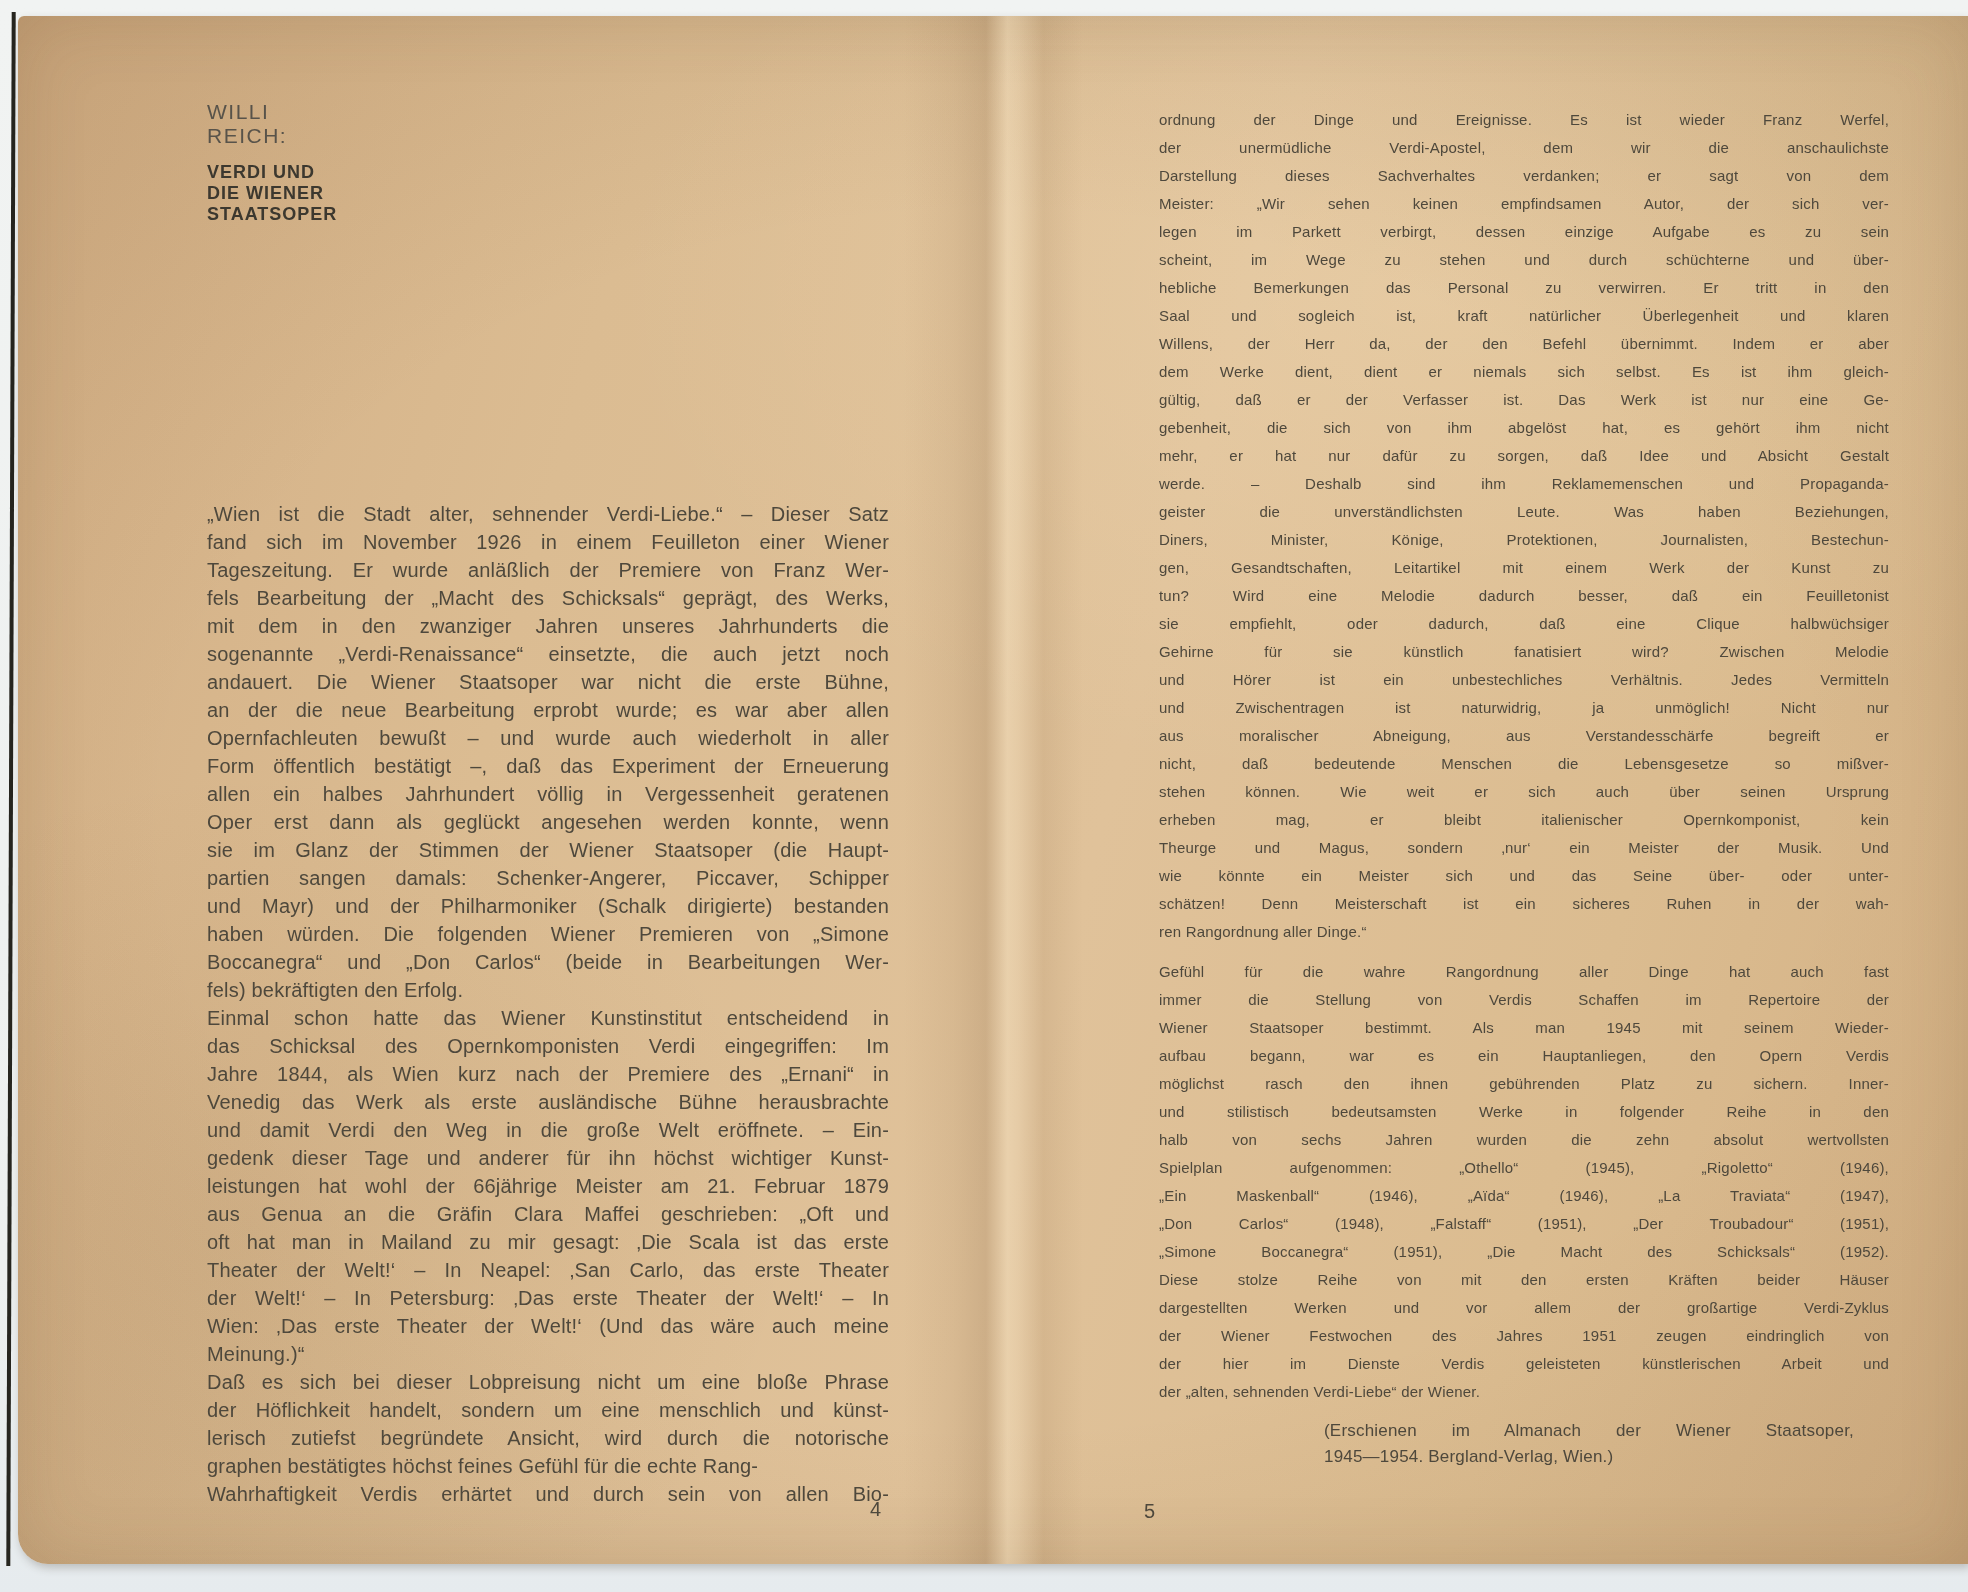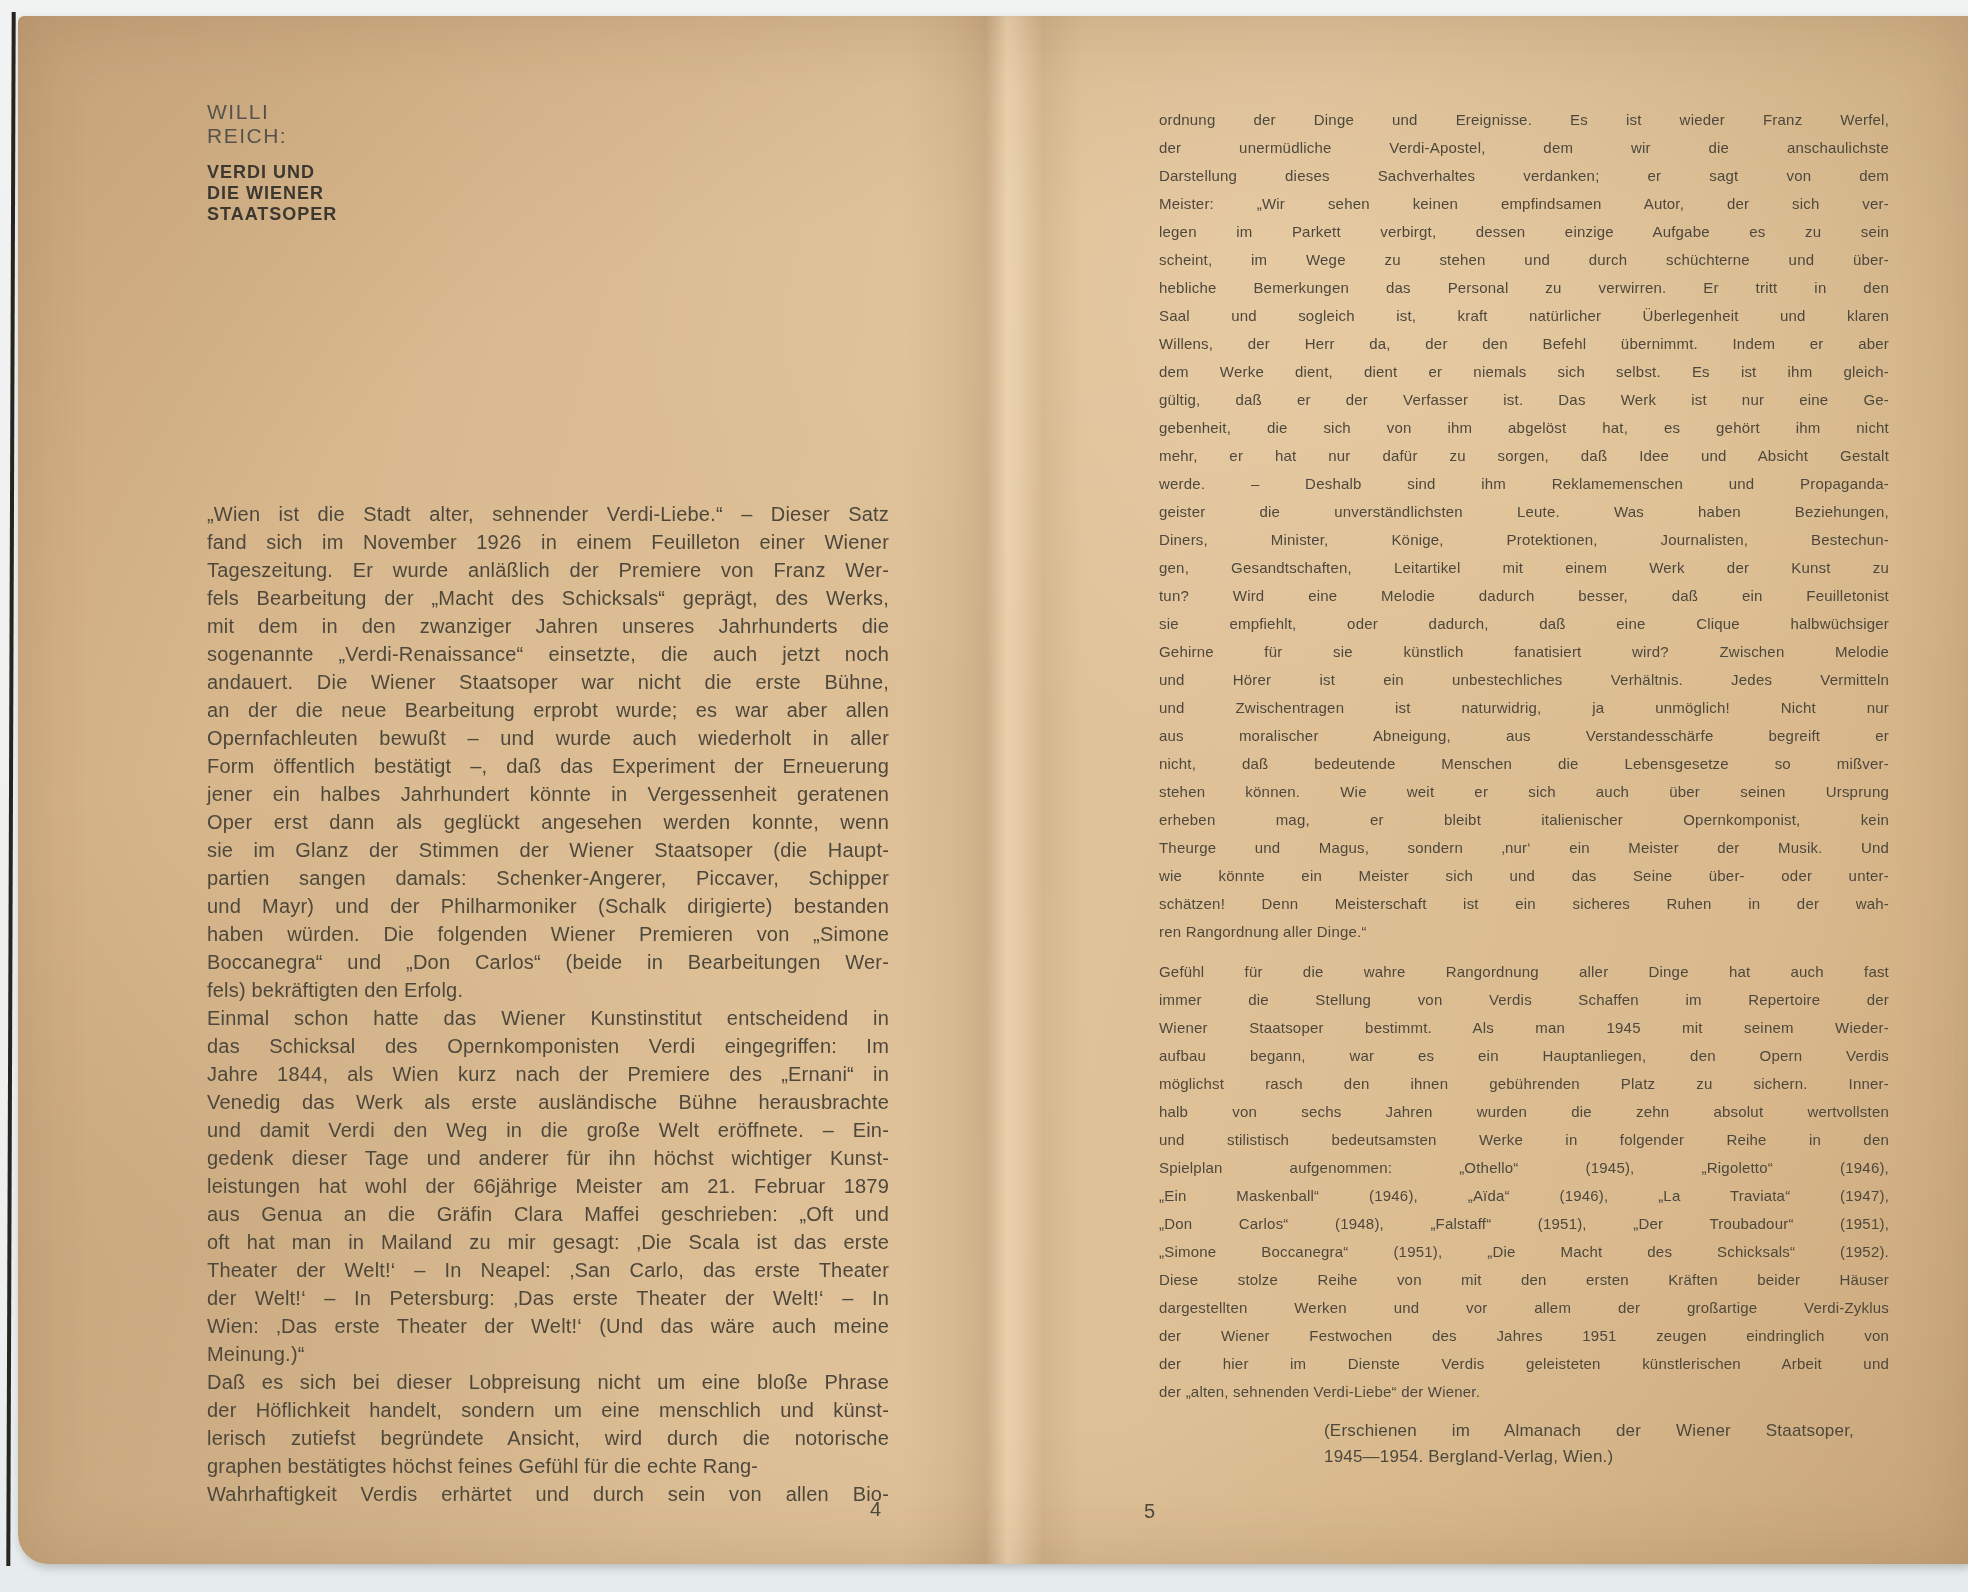--- a/index.html
+++ b/index.html
@@ -83,21 +83,21 @@
             <div class="line">„Wien ist die Stadt alter, sehnender Verdi-Liebe.“ – Dieser Satz</div>
             <div class="line">fand sich im November 1926 in einem Feuilleton einer Wiener</div>
             <div class="line">Tageszeitung. Er wurde anläßlich der Premiere von Franz Wer-</div>
             <div class="line">fels Bearbeitung der „Macht des Schicksals“ geprägt, des Werks,</div>
             <div class="line">mit dem in den zwanziger Jahren unseres Jahrhunderts die</div>
             <div class="line">sogenannte „Verdi-Renaissance“ einsetzte, die auch jetzt noch</div>
             <div class="line">andauert. Die Wiener Staatsoper war nicht die erste Bühne,</div>
             <div class="line">an der die neue Bearbeitung erprobt wurde; es war aber allen</div>
             <div class="line">Opernfachleuten bewußt – und wurde auch wiederholt in aller</div>
             <div class="line">Form öffentlich bestätigt –, daß das Experiment der Erneuerung</div>
-            <div class="line">jener ein halbes Jahrhundert könnte in Vergessenheit geratenen</div>
+            <div class="line">allen ein halbes Jahrhundert völlig in Vergessenheit geratenen</div>
             <div class="line">Oper erst dann als geglückt angesehen werden konnte, wenn</div>
             <div class="line">sie im Glanz der Stimmen der Wiener Staatsoper (die Haupt-</div>
             <div class="line">partien sangen damals: Schenker-Angerer, Piccaver, Schipper</div>
             <div class="line">und Mayr) und der Philharmoniker (Schalk dirigierte) bestanden</div>
             <div class="line">haben würden. Die folgenden Wiener Premieren von „Simone</div>
             <div class="line">Boccanegra“ und „Don Carlos“ (beide in Bearbeitungen Wer-</div>
             <div class="line last">fels) bekräftigten den Erfolg.</div>
           </div>
           <div class="para">
             <div class="line">Einmal schon hatte das Wiener Kunstinstitut entscheidend in</div>
@@ -158,22 +158,22 @@
             <div class="line">wie könnte ein Meister sich und das Seine über- oder unter-</div>
             <div class="line">schätzen! Denn Meisterschaft ist ein sicheres Ruhen in der wah-</div>
             <div class="line last">ren Rangordnung aller Dinge.“</div>
           </div>
           <div class="para">
             <div class="line">Gefühl für die wahre Rangordnung aller Dinge hat auch fast</div>
             <div class="line">immer die Stellung von Verdis Schaffen im Repertoire der</div>
             <div class="line">Wiener Staatsoper bestimmt. Als man 1945 mit seinem Wieder-</div>
             <div class="line">aufbau begann, war es ein Hauptanliegen, den Opern Verdis</div>
             <div class="line">möglichst rasch den ihnen gebührenden Platz zu sichern. Inner-</div>
+            <div class="line">und stilistisch bedeutsamsten Werke in folgender Reihe in den</div>
             <div class="line">halb von sechs Jahren wurden die zehn absolut wertvollsten</div>
-            <div class="line">und stilistisch bedeutsamsten Werke in folgender Reihe in den</div>
             <div class="line">Spielplan aufgenommen: „Othello“ (1945), „Rigoletto“ (1946),</div>
             <div class="line">„Ein Maskenball“ (1946), „Aïda“ (1946), „La Traviata“ (1947),</div>
             <div class="line">„Don Carlos“ (1948), „Falstaff“ (1951), „Der Troubadour“ (1951),</div>
             <div class="line">„Simone Boccanegra“ (1951), „Die Macht des Schicksals“ (1952).</div>
             <div class="line">Diese stolze Reihe von mit den ersten Kräften beider Häuser</div>
             <div class="line">dargestellten Werken und vor allem der großartige Verdi-Zyklus</div>
             <div class="line">der Wiener Festwochen des Jahres 1951 zeugen eindringlich von</div>
             <div class="line">der hier im Dienste Verdis geleisteten künstlerischen Arbeit und</div>
             <div class="line last">der „alten, sehnenden Verdi-Liebe“ der Wiener.</div>
           </div>

